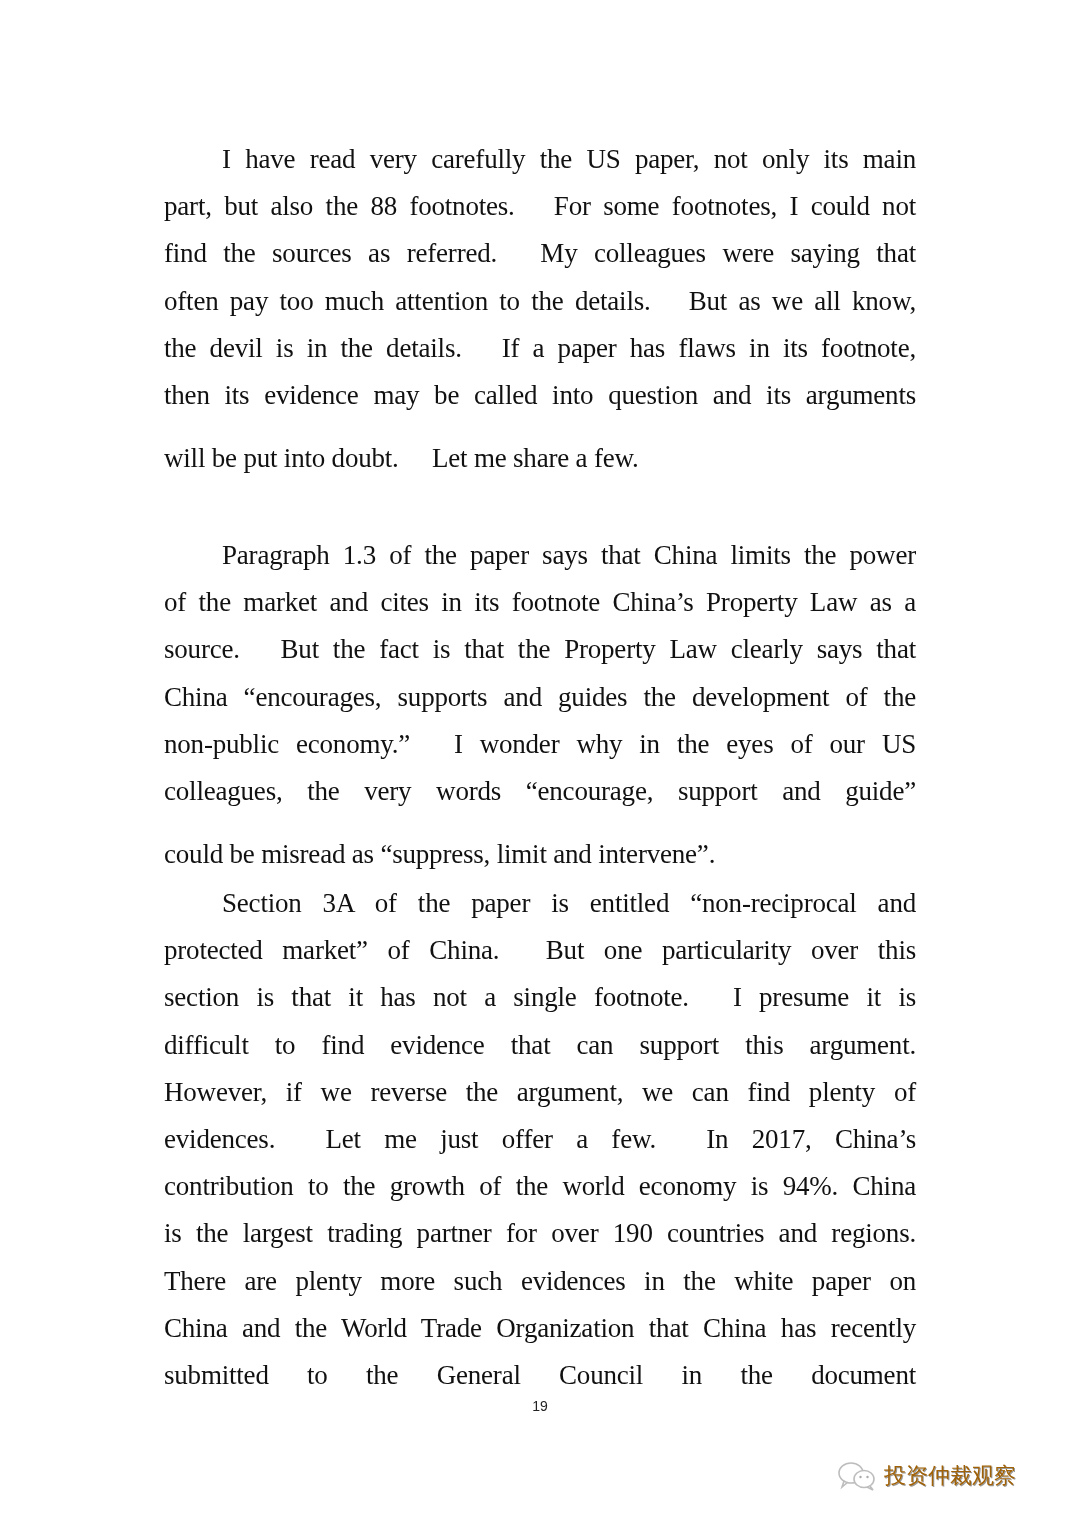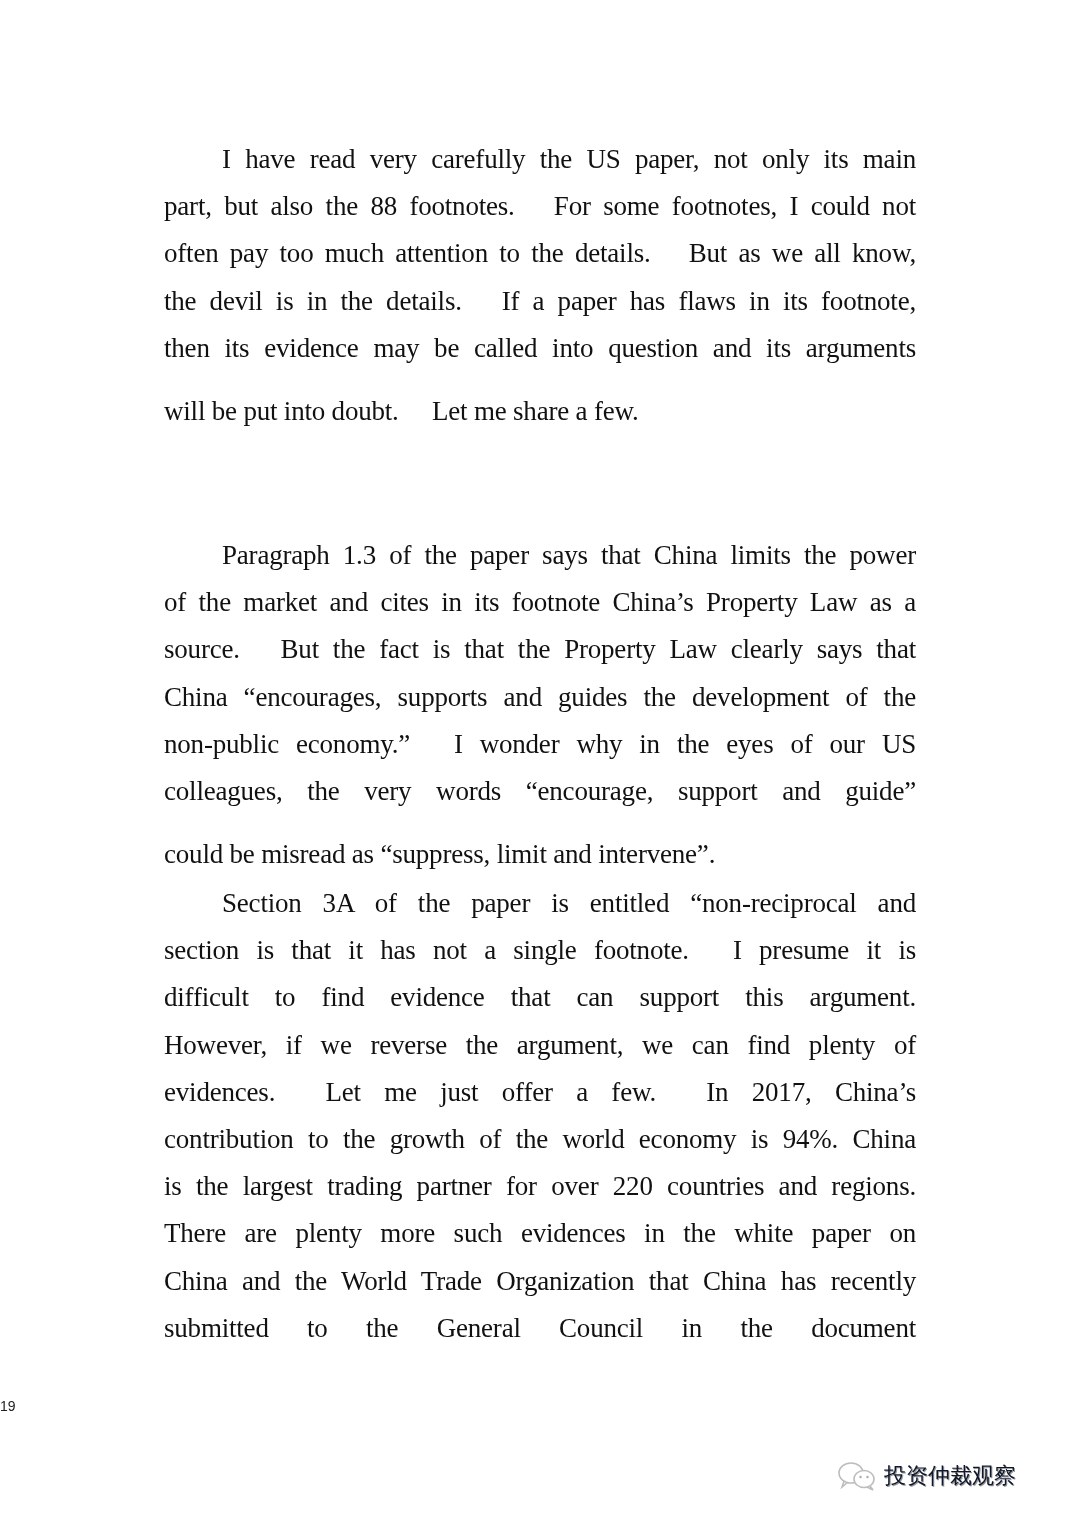--- a/index.html
+++ b/index.html
@@ -45,76 +45,78 @@
       padding-left: 58px;
     }
     #p1 { top: 136px; }
     #p2 { top: 532px; }
     #p3 { top: 880px; }
     .page-number {
       position: absolute;
       left: 0;
       width: 1080px;
       top: 1398px;
-      text-align: left;
+      text-align: center;
       font-family: "Liberation Sans", "DejaVu Sans", sans-serif;
       font-size: 14px;
       color: #222;
     }
     .watermark {
       position: absolute;
       left: 836px;
       top: 1460px;
       display: flex;
       align-items: center;
       gap: 4px;
-      color: #0f172a;
+      color: #a16207;
       font-family: "DejaVu Sans", sans-serif;
       font-size: 22px;
       text-shadow: 1px 1px 0 #9a9a9a, -1px -1px 0 #ffffff;
     }
     .wm-icon {
       width: 44px;
       height: 32px;
       position: relative;
     }
     .wm-icon svg { width: 44px; height: 32px; display: block; }
   </style>
 </head>
 <body>
 
 <div class="page">
 
   <div class="para" id="p1">
     <span class="line indent">I have read very carefully the US paper, not only its main</span>
     <span class="line">part, but also the 88 footnotes.  For some footnotes, I could not</span>
+    <span class="line">find the sources as referred.  My colleagues were saying that</span>
     <span class="line">often pay too much attention to the details.  But as we all know,</span>
     <span class="line">the devil is in the details.  If a paper has flaws in its footnote,</span>
     <span class="line">then its evidence may be called into question and its arguments</span>
     <span class="line last">will be put into doubt.  Let me share a few.</span>
   </div>
 
   <div class="para" id="p2">
     <span class="line indent">Paragraph 1.3 of the paper says that China limits the power</span>
     <span class="line">of the market and cites in its footnote China’s Property Law as a</span>
     <span class="line">source.  But the fact is that the Property Law clearly says that</span>
     <span class="line">China “encourages, supports and guides the development of the</span>
     <span class="line">non-public economy.”  I wonder why in the eyes of our US</span>
     <span class="line">colleagues, the very words “encourage, support and guide”</span>
     <span class="line last">could be misread as “suppress, limit and intervene”.</span>
   </div>
 
   <div class="para" id="p3">
     <span class="line indent">Section 3A of the paper is entitled “non-reciprocal and</span>
+    <span class="line">protected market” of China.  But one particularity over this</span>
     <span class="line">section is that it has not a single footnote.  I presume it is</span>
     <span class="line">difficult to find evidence that can support this argument.</span>
     <span class="line">However, if we reverse the argument, we can find plenty of</span>
     <span class="line">evidences.  Let me just offer a few.  In 2017, China’s</span>
     <span class="line">contribution to the growth of the world economy is 94%. China</span>
-    <span class="line">is the largest trading partner for over 220 countries and regions.</span>
+    <span class="line">is the largest trading partner for over 190 countries and regions.</span>
     <span class="line">There are plenty more such evidences in the white paper on</span>
     <span class="line">China and the World Trade Organization that China has recently</span>
     <span class="line">submitted to the General Council in the document</span>
   </div>
 
   <div class="page-number">19</div>
 
   <div class="watermark">
     <span class="wm-icon">
       <svg viewBox="0 0 44 32">

